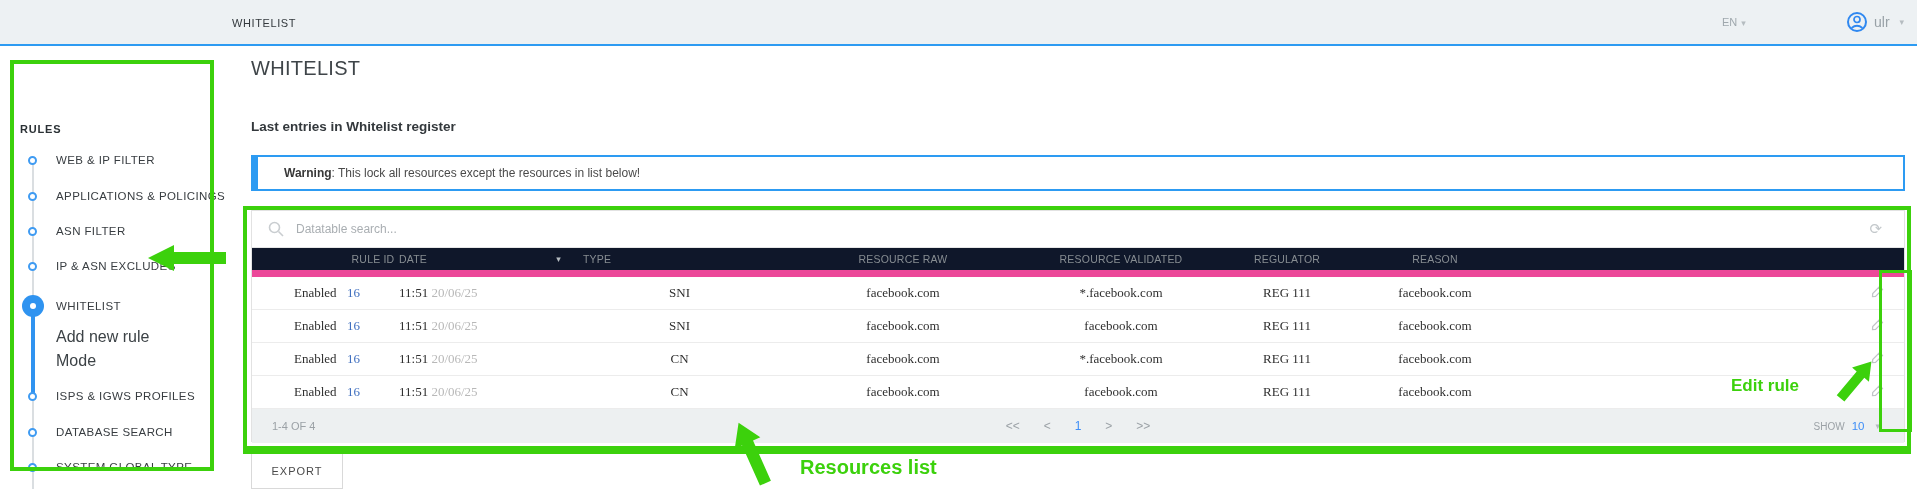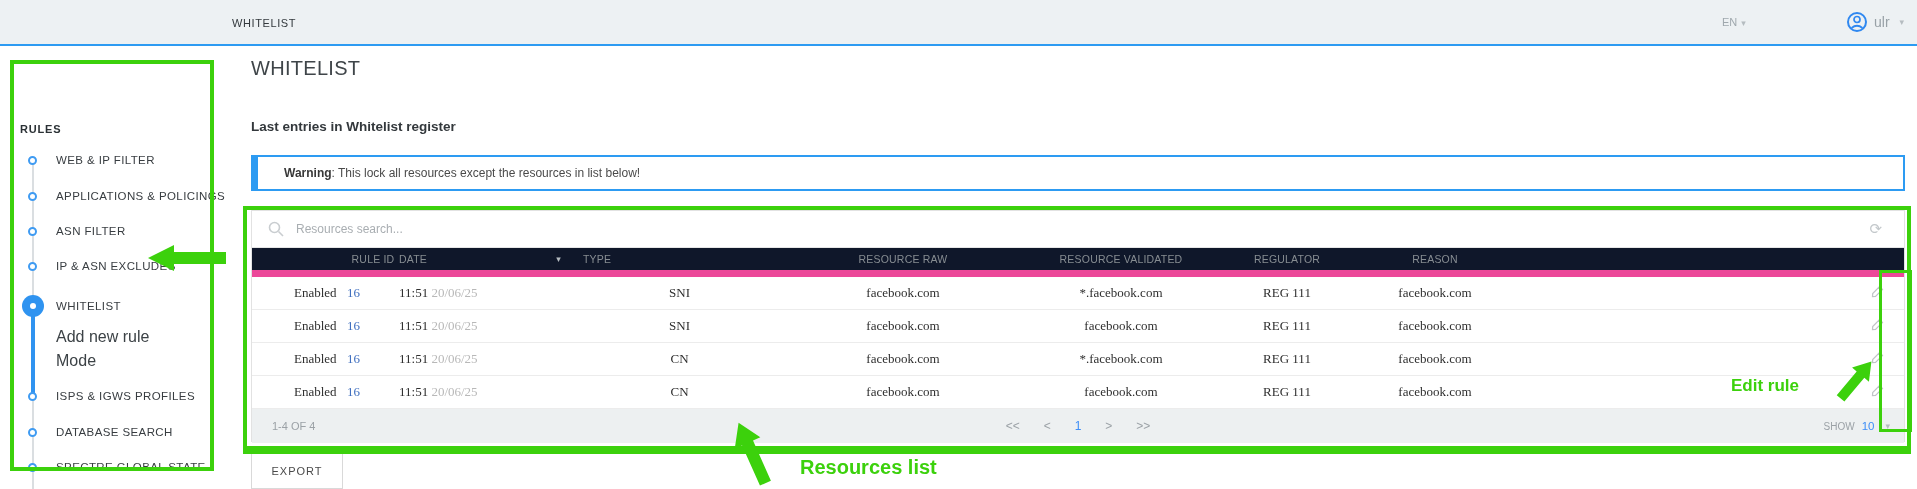--- a/index.html
+++ b/index.html
@@ -59,21 +59,21 @@
   .trow .cc{text-align:center;}
   .trow .idlink{color:#3f6fbf;cursor:pointer;text-align:left;}
   .trow .dmuted{color:#b8b8b8;}
   .trow .editcell{text-align:center;cursor:pointer;}
   .pagbar{position:absolute;left:0;top:198px;width:100%;height:34px;background:#edf0f1;
           display:flex;align-items:center;font-size:11px;color:#9ba1a6;}
   .pagbar .range{margin-left:20px;}
   .pagbar .pages{position:absolute;left:50%;transform:translateX(-50%);display:flex;gap:24px;
                  font-size:12px;align-items:center;}
   .pagbar .pages .cur{color:#3e8ef7;}
-  .pagbar .shower{margin-left:auto;margin-right:14px;display:flex;align-items:center;gap:7px;}
+  .pagbar .shower{margin-left:auto;margin-right:24px;display:flex;align-items:center;gap:7px;}
   .pagbar .shower .sv{color:#3e8ef7;font-size:11.5px;}
 
   .export-btn{position:absolute;left:251px;top:452px;width:92px;height:37px;background:#fff;
               border:1px solid #d9d9d9;box-sizing:border-box;display:flex;align-items:center;justify-content:center;
               font-size:11px;color:#4a4a4a;letter-spacing:1px;cursor:pointer;}
 
   
   .ann{position:absolute;pointer-events:none;z-index:60;}
   .ann-rect{border:4px solid #3cd10c;box-sizing:border-box;}
   .ann-sidebar{left:10px;top:60px;width:204px;height:411px;}
@@ -120,40 +120,40 @@
 
     <div class="sb-item" style="top:104px">WEB &amp; IP FILTER</div>
     <div class="sb-item" style="top:140px">APPLICATIONS &amp; POLICINGS</div>
     <div class="sb-item" style="top:175px">ASN FILTER</div>
     <div class="sb-item" style="top:210px">IP &amp; ASN EXCLUDES</div>
     <div class="sb-item" style="top:250px">WHITELIST</div>
     <div class="sb-sub" style="top:281px">Add new rule</div>
     <div class="sb-sub" style="top:305px">Mode</div>
     <div class="sb-item" style="top:340px">ISPS &amp; IGWS PROFILES</div>
     <div class="sb-item" style="top:376px">DATABASE SEARCH</div>
-    <div class="sb-item" style="top:411px">SPECTRE GLOBAL STATE</div>
+    <div class="sb-item" style="top:411px">SYSTEM GLOBAL TYPE</div>
 
   </div>
 
   <div class="page-title">WHITELIST</div>
   <div class="subtitle">Last entries in Whitelist register</div>
 
   <div class="warnbox">
     <span class="wl">Warning</span>
       <span class="wt">: This lock all resources except the resources in list below!</span>
   </div>
 
   <div class="card">
 
     <div class="searchrow">
       <svg class="mag" width="16" height="16" viewBox="0 0 16 16">
         <circle cx="6.5" cy="6.5" r="5" fill="none" stroke="#c9cdd0" stroke-width="1.6"></circle>
         <line x1="10.5" y1="10.5" x2="15" y2="15" stroke="#c9cdd0" stroke-width="1.6"></line>
       </svg>
-      <span class="ph">Resources search...</span>
+      <span class="ph">Datatable search...</span>
       <span class="refresh">⟳</span>
     </div>
 
     <div class="thead grid">
       <div></div>
       <div class="hc">RULE ID</div>
       <div class="hdate">
         <span>DATE</span>
         <span class="caret">▾</span>
       </div>

